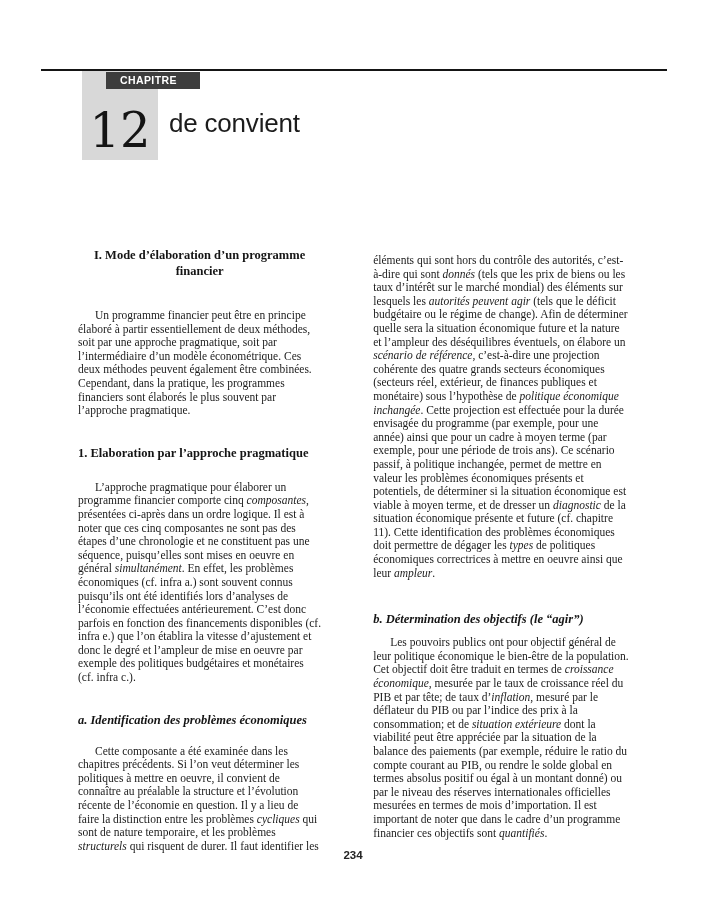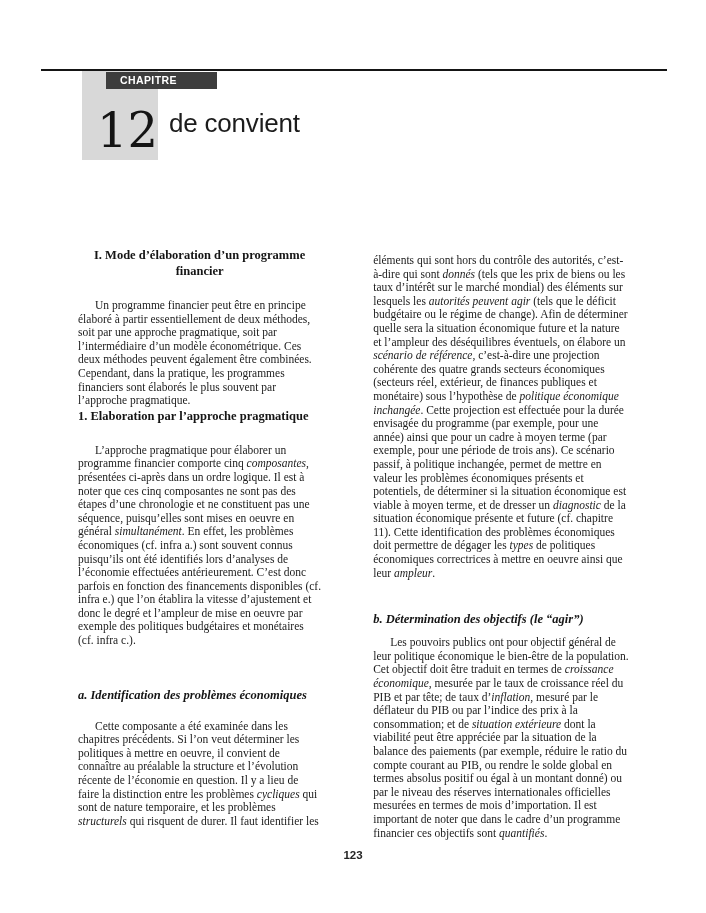--- a/index.html
+++ b/index.html
@@ -11,29 +11,29 @@
   }
   .top-rule {
     position:absolute; left:41px; top:69px; width:626px; height:2px;
     background:#151515;
   }
   .chapter-gray {
     position:absolute; left:82px; top:71px; width:76px; height:89px;
     background:#d8d8d8;
   }
   .chapitre-tab {
-    position:absolute; left:106px; top:72px; width:111px; height:17px;
+    position:absolute; left:106px; top:72px; width:94px; height:17px;
     background:#3d3d3d; color:#ffffff;
     font-family:"Liberation Sans", sans-serif;
     font-weight:bold; font-size:10.5px; line-height:17px;
     padding-left:14px; letter-spacing:0.4px;
   }
   .chapter-number {
     position:absolute; left:82px; top:106px; width:76px;
-    text-align:right;
+    text-align:center;
     font-family:"DejaVu Serif", serif;
     font-size:48px; line-height:1; color:#141414;
   }
   .chapter-title {
     position:absolute; left:169px; top:108px;
     font-family:"Liberation Sans", sans-serif;
     font-size:26px; line-height:31px; color:#1c1c1c;
     letter-spacing:-0.2px;
   }
   .columns {
@@ -54,24 +54,24 @@
   }
   .heading-italic {
     font-weight:bold; font-style:italic; font-size:12.5px;
     line-height:16px; color:#151515;
   }
   .para.indent { text-indent:17px; }
   .it { font-style:italic; }
 
   
   .col-left  .block:nth-child(1) { margin-top:2px;  }
-  .col-left  .block:nth-child(2) { margin-top:20px; }
-  .col-left  .block:nth-child(3) { }
+  .col-left  .block:nth-child(2) { margin-top:30px; }
+  .col-left  .block:nth-child(3) { margin-top:27px; }
   .col-left  .block:nth-child(4) { margin-top:20px; }
-  .col-left  .block:nth-child(5) { margin-top:39px; }
+  .col-left  .block:nth-child(5) { margin-top:27px; }
   .col-left  .block:nth-child(6) { margin-top:17px; }
   .col-right .block:nth-child(1) { margin-top:9px;  }
   .col-right .block:nth-child(2) { margin-top:31px; }
   .col-right .block:nth-child(3) { margin-top:9px; }
 
   .page-number {
     position:absolute; left:0; top:849px; width:706px;
     text-align:center;
     font-family:"Liberation Sans", sans-serif;
     font-weight:bold; font-size:11.5px; color:#242424;
@@ -101,13 +101,13 @@
       <div class="block heading-italic"><span>a.  Identification des problèmes économiques</span></div>
       <div class="block para indent"><span>Cette composante a été examinée dans les chapitres précédents. Si l’on veut déterminer les politiques à mettre en oeuvre, il convient de connaître au préalable la structure et l’évolution récente de l’économie en question. Il y a lieu de faire la distinction entre les problèmes </span><span class="it">cycliques</span><span> qui sont de nature temporaire, et les problèmes </span><span class="it">structurels</span><span> qui risquent de durer. Il faut identifier les</span></div>
     </div>
   <div class="col col-right">
       <div class="block para"><span>éléments qui sont hors du contrôle des autorités, c’est-à-dire qui sont </span><span class="it">donnés</span><span> (tels que les prix de biens ou les taux d’intérêt sur le marché mondial) des éléments sur lesquels les </span><span class="it">autorités peuvent agir</span><span> (tels que le déficit budgétaire ou le régime de change). Afin de déterminer quelle sera la situation économique future et la nature et l’ampleur des déséquilibres éventuels, on élabore un </span><span class="it">scénario de référence</span><span>, c’est-à-dire une projection cohérente des quatre grands secteurs économiques (secteurs réel, extérieur, de finances publiques et monétaire) sous l’hypothèse de </span><span class="it">politique économique inchangée</span><span>. Cette projection est effectuée pour la durée envisagée du programme (par exemple, pour une année) ainsi que pour un cadre à moyen terme (par exemple, pour une période de trois ans). Ce scénario passif, à politique inchangée, permet de mettre en valeur les problèmes économiques présents et potentiels, de déterminer si la situation économique est viable à moyen terme, et de dresser un </span><span class="it">diagnostic</span><span> de la situation économique présente et future (cf. chapitre 11). Cette identification des problèmes économiques doit permettre de dégager les </span><span class="it">types</span><span> de politiques économiques correctrices à mettre en oeuvre ainsi que leur </span><span class="it">ampleur</span><span>.</span></div>
       <div class="block heading-italic"><span>b.  Détermination des objectifs (le “agir”)</span></div>
       <div class="block para indent"><span>Les pouvoirs publics ont pour objectif général de leur politique économique le bien-être de la population. Cet objectif doit être traduit en termes de </span><span class="it">croissance économique</span><span>, mesurée par le taux de croissance réel du PIB et par tête; de taux d’</span><span class="it">inflation</span><span>, mesuré par le déflateur du PIB ou par l’indice des prix à la consommation; et de </span><span class="it">situation extérieure</span><span> dont la viabilité peut être appréciée par la situation de la balance des paiements (par exemple, réduire le ratio du compte courant au PIB, ou rendre le solde global en termes absolus positif ou égal à un montant donné) ou par le niveau des réserves internationales officielles mesurées en termes de mois d’importation. Il est important de noter que dans le cadre d’un programme financier ces objectifs sont </span><span class="it">quantifiés</span><span>.</span></div>
     </div>
 </div>
 
-<div class="page-number">123</div>
+<div class="page-number">234</div>
 
 </body></html>

